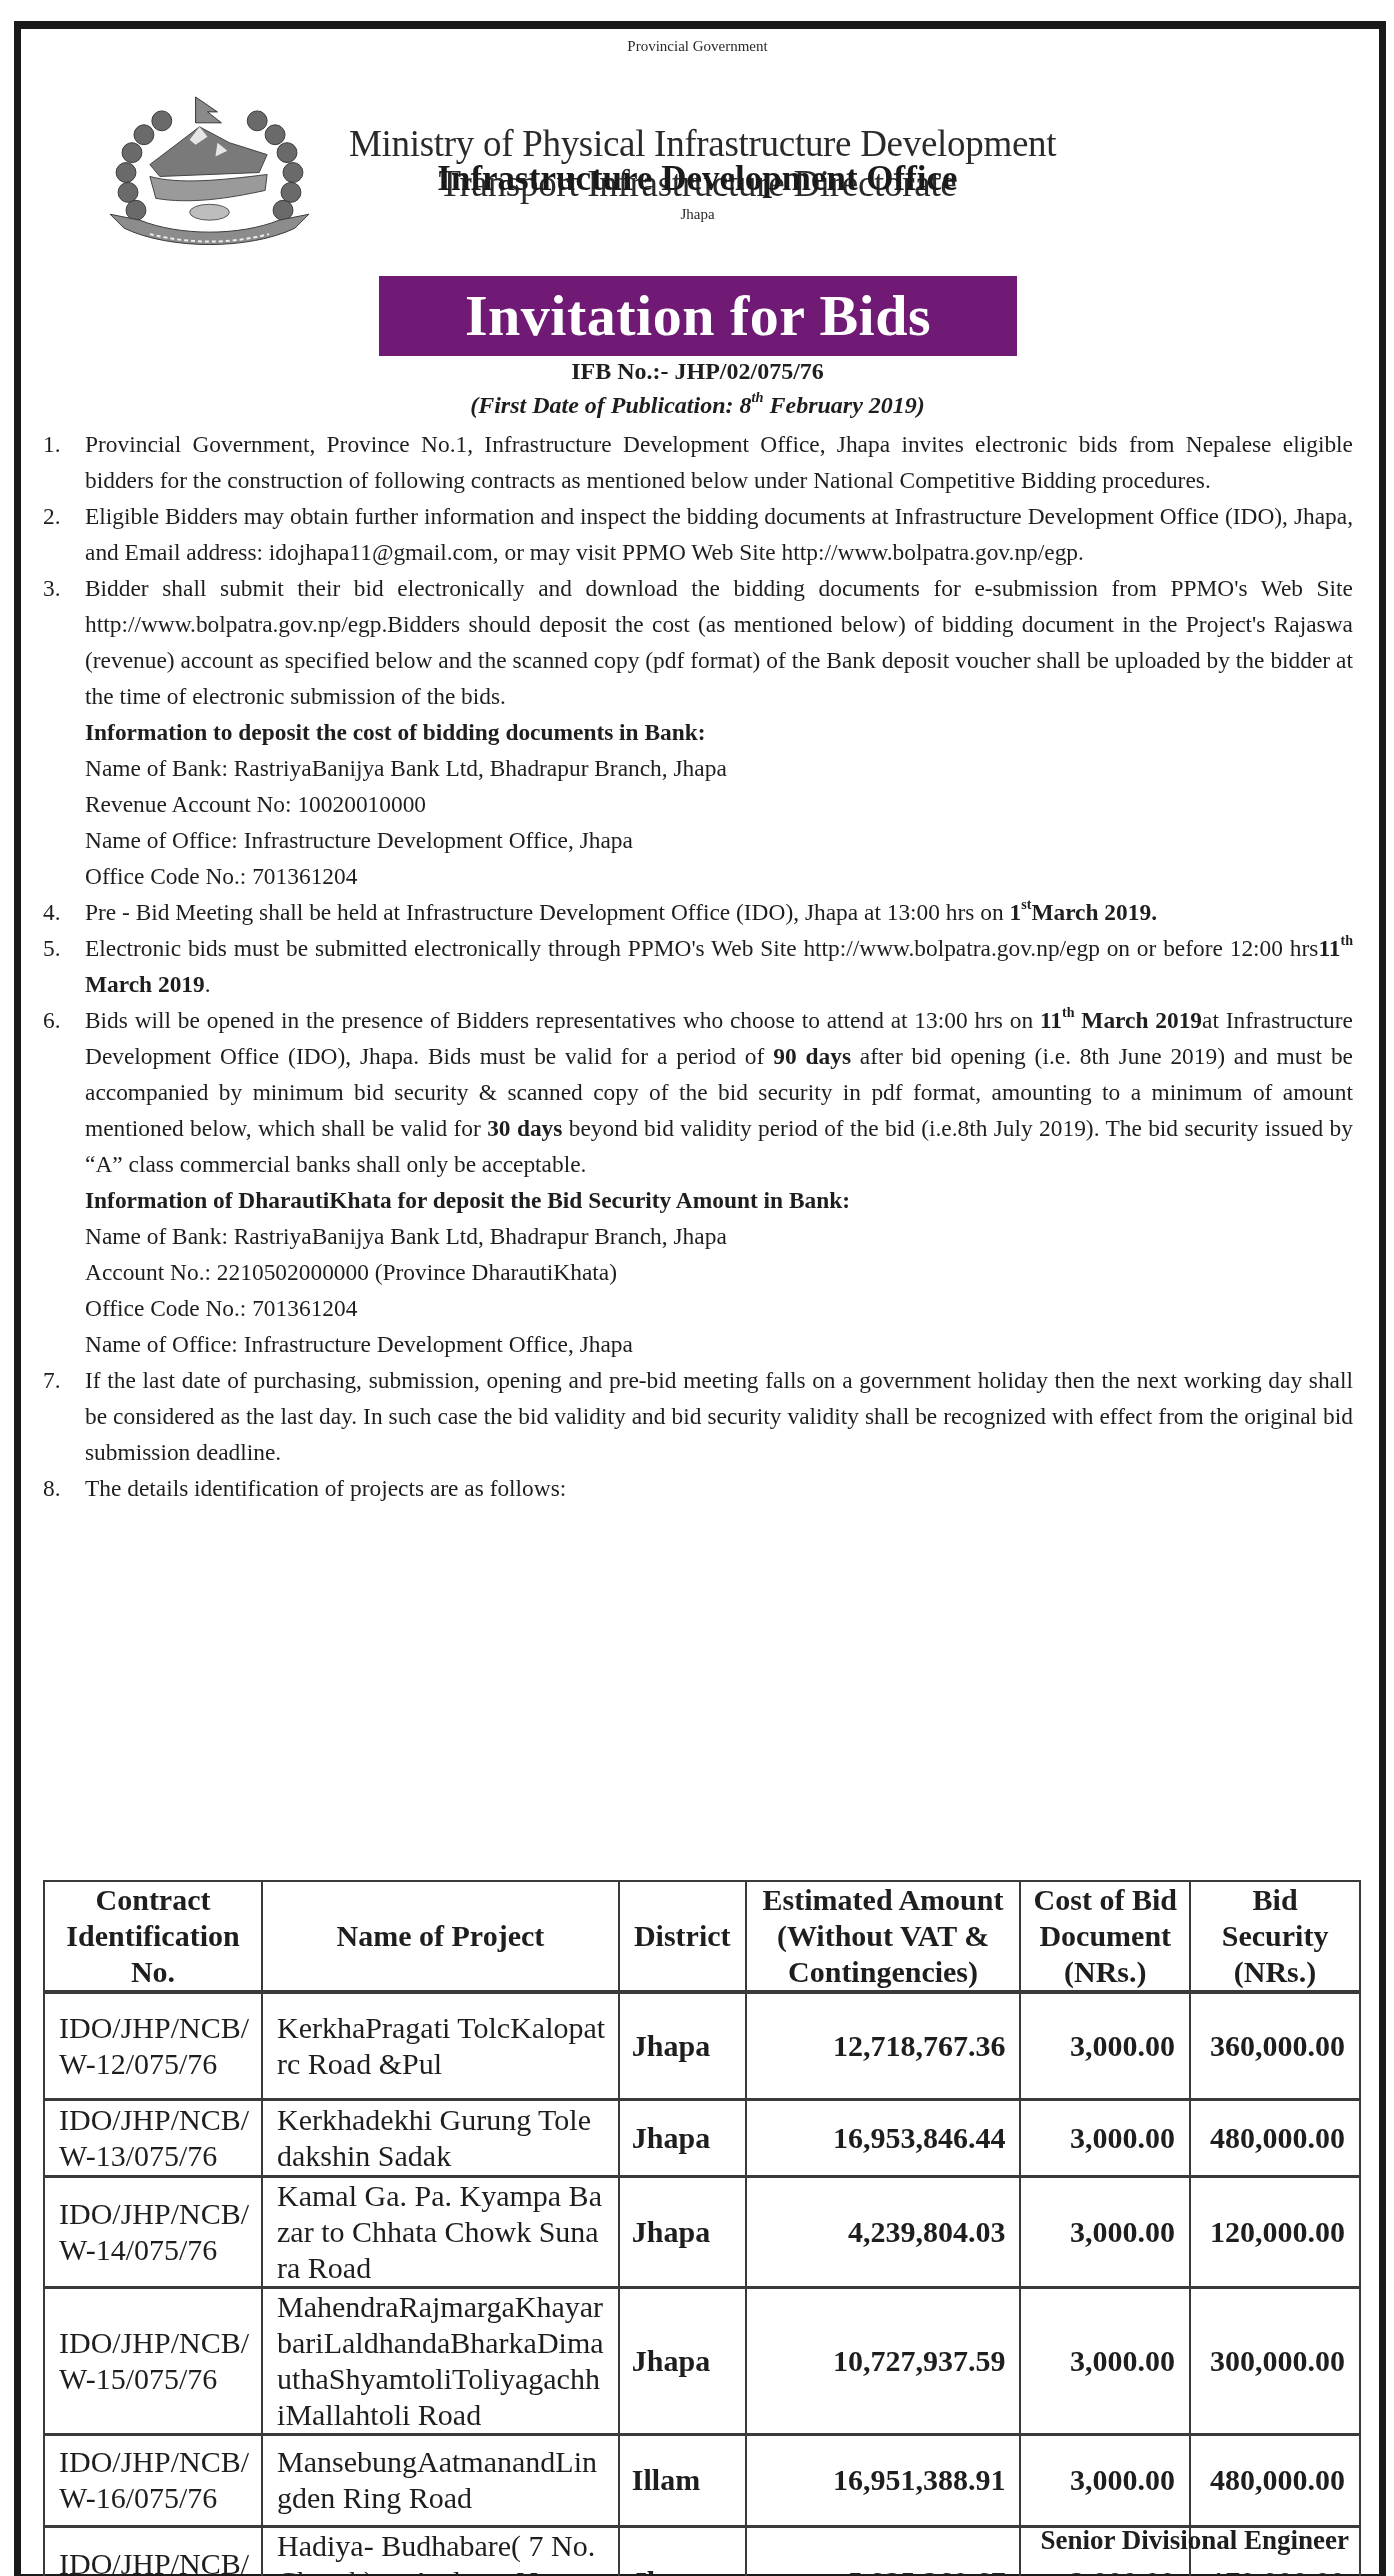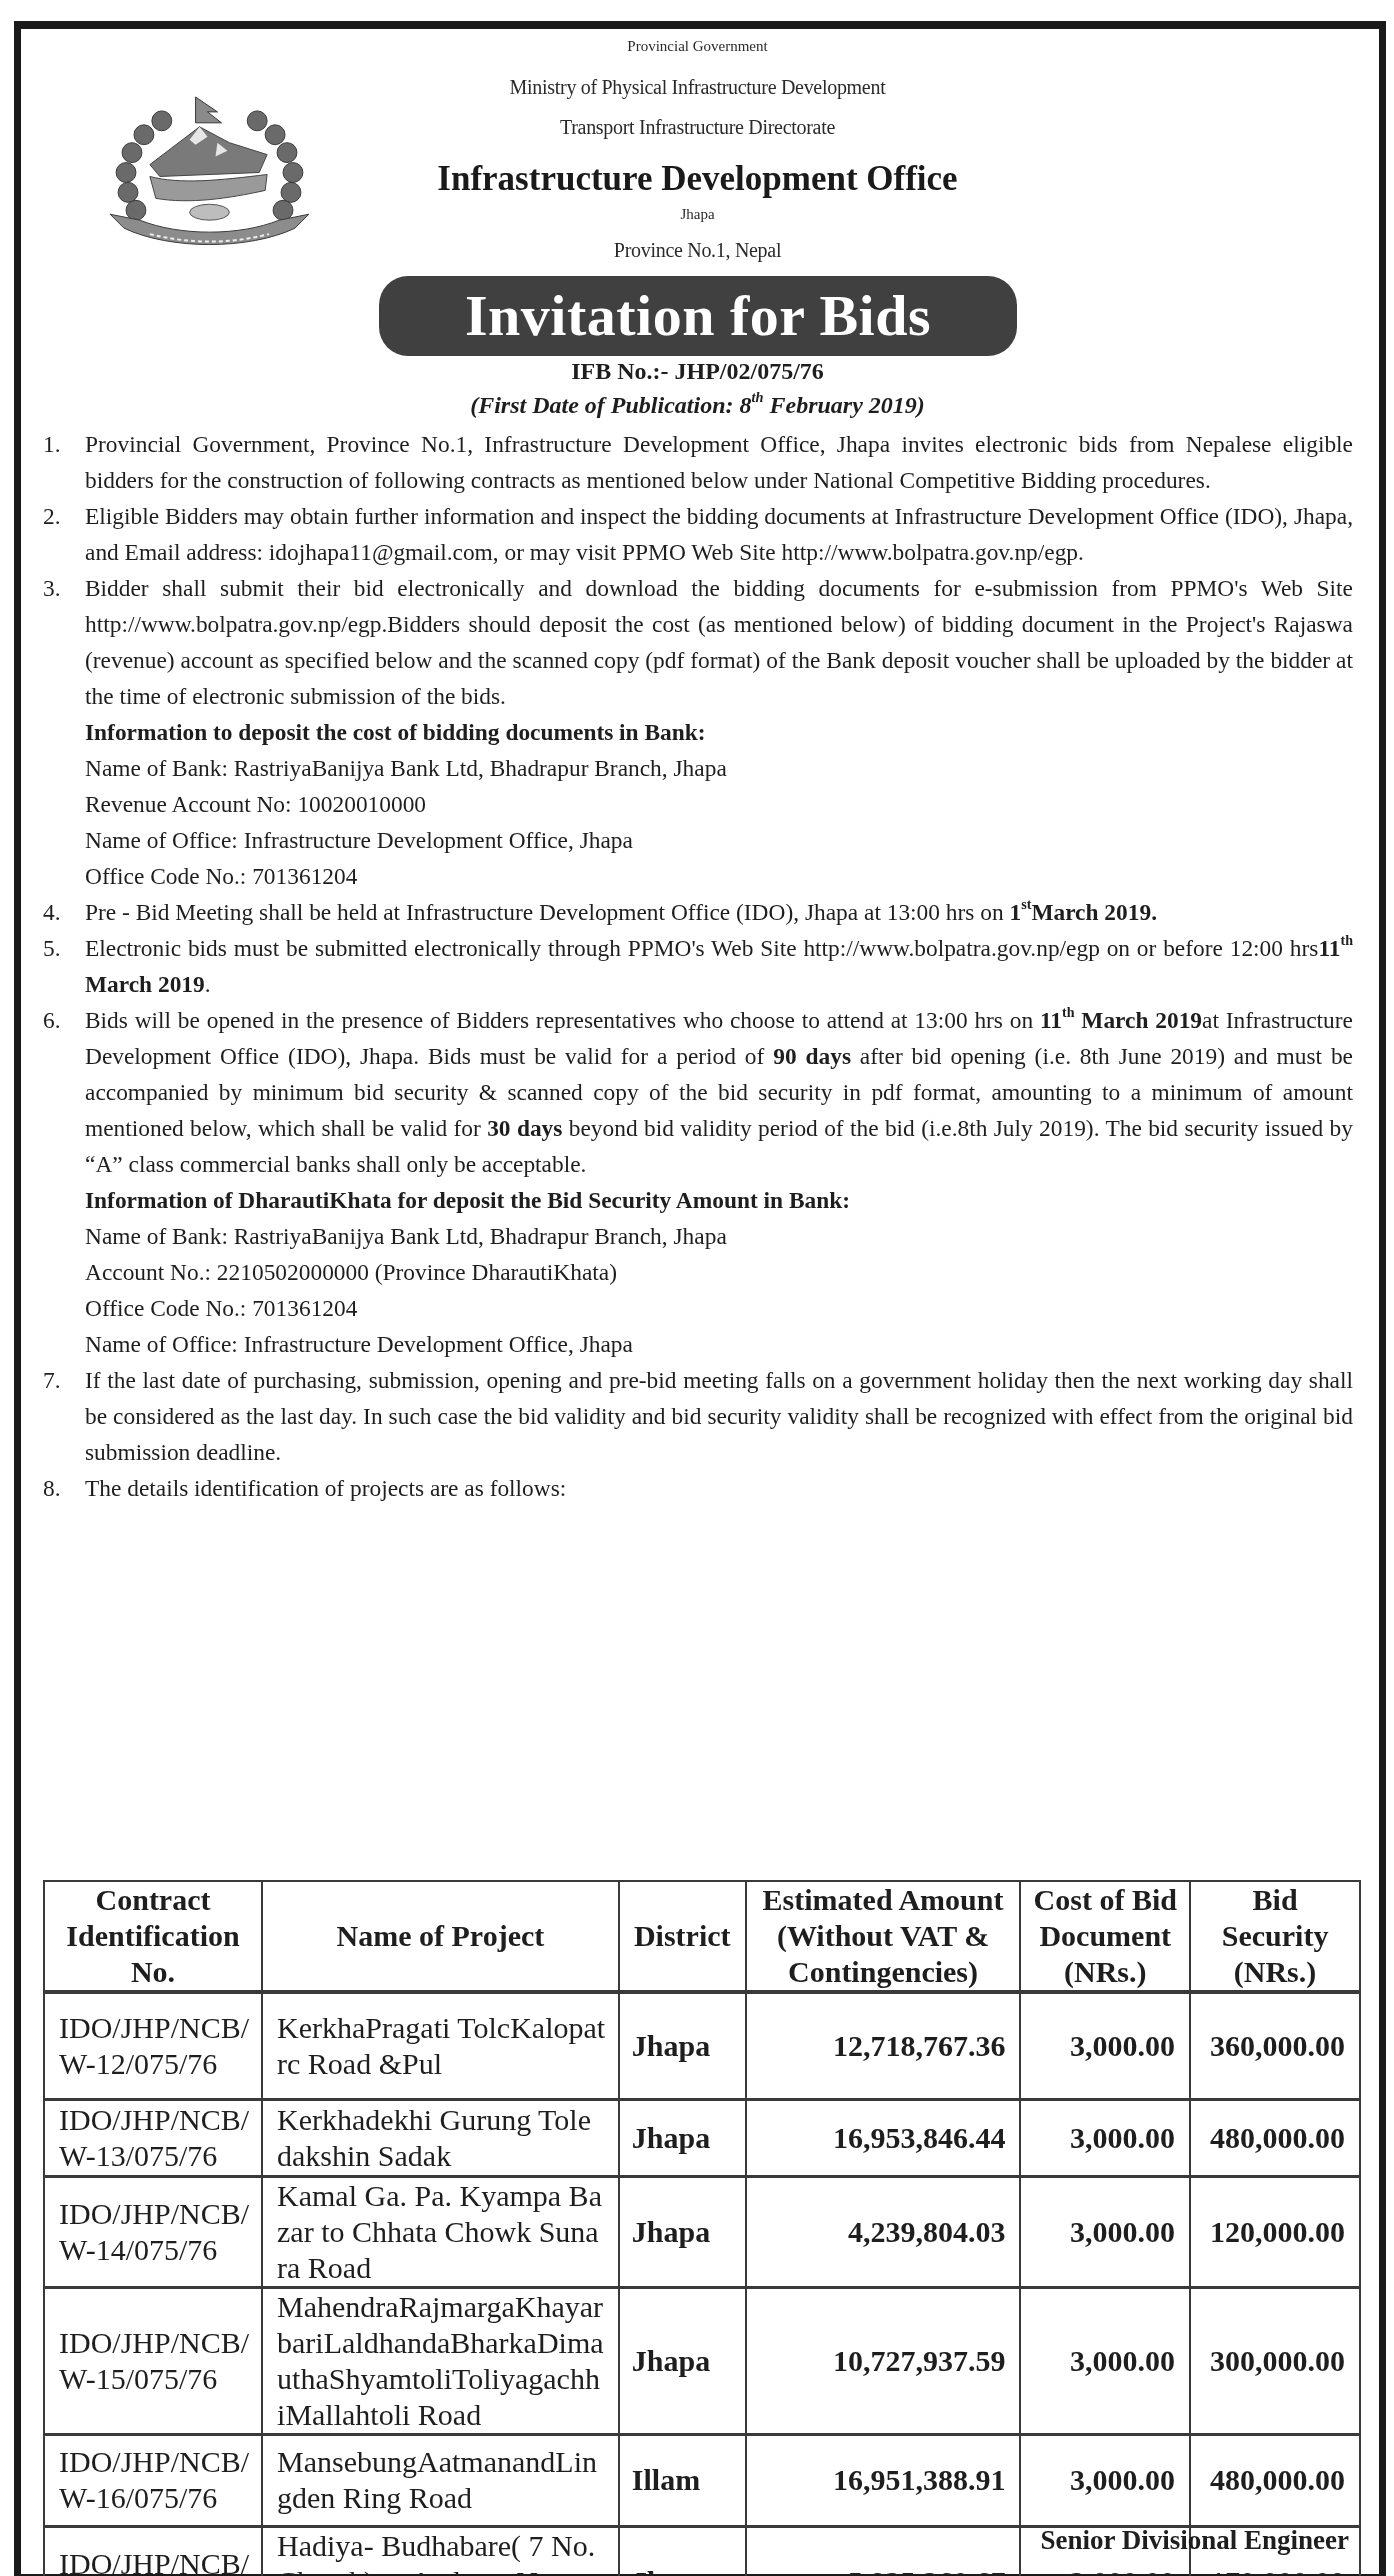--- a/index.html
+++ b/index.html
@@ -3,24 +3,24 @@
 <meta charset="utf-8">
 <style>
   html, body { margin:0; padding:0; background:#ffffff; }
   body { width:1394px; height:2576px; position:relative; overflow:hidden;
          font-family:"Liberation Serif","DejaVu Serif",serif; color:#1e1e1e; }
   .frame { position:absolute; left:14px; top:21px; width:1358px; height:2545px;
            border:7px solid #1a1a1a; border-top-width:8px; box-sizing:content-box; }
   .logo { position:absolute; left:100px; top:95px; width:219px; height:157px; }
   .hdr { position:absolute; left:349px; width:697px; text-align:center; white-space:nowrap; }
   .h-sm { font-size:15px; color:#2a2a2a; }
-  .h-md { font-size:20px; color:#2a2a2a; letter-spacing:-0.3px; }
+  .h-md { font-size:37px; color:#2a2a2a; letter-spacing:-0.3px;margin-top:46px; }
   .h-bold { font-size:35px; font-weight:bold; color:#1a1a1a; }
-  .banner { position:absolute; left:379px; top:276px; width:638px; height:80px; background:#404040;
-            color:#fff; font-size:58px; font-weight:bold; text-align:center; line-height:80px; letter-spacing:0.5px;border-radius:29px; }
+  .banner { position:absolute; left:379px; top:276px; width:638px; height:80px; background:#701a75;
+            color:#fff; font-size:58px; font-weight:bold; text-align:center; line-height:80px; letter-spacing:0.5px; }
   .ifb { position:absolute; left:349px; width:697px; text-align:center; font-weight:bold; font-size:24px; }
   .pub { font-style:italic; }
   sup { font-size:60%; line-height:0; position:relative; top:-2px; vertical-align:super; }
   .body-text { position:absolute; left:43px; width:1310px; font-size:23.4px; line-height:36px; }
   .item { display:flex; }
   .num { width:42px; flex:none; }
   .txt { flex:1; text-align:justify; }
   .sub { padding-left:42px; }
   .b { font-weight:bold; }
   table.projects { position:absolute; left:43px; top:1880px; width:1318px; border-collapse:collapse;

